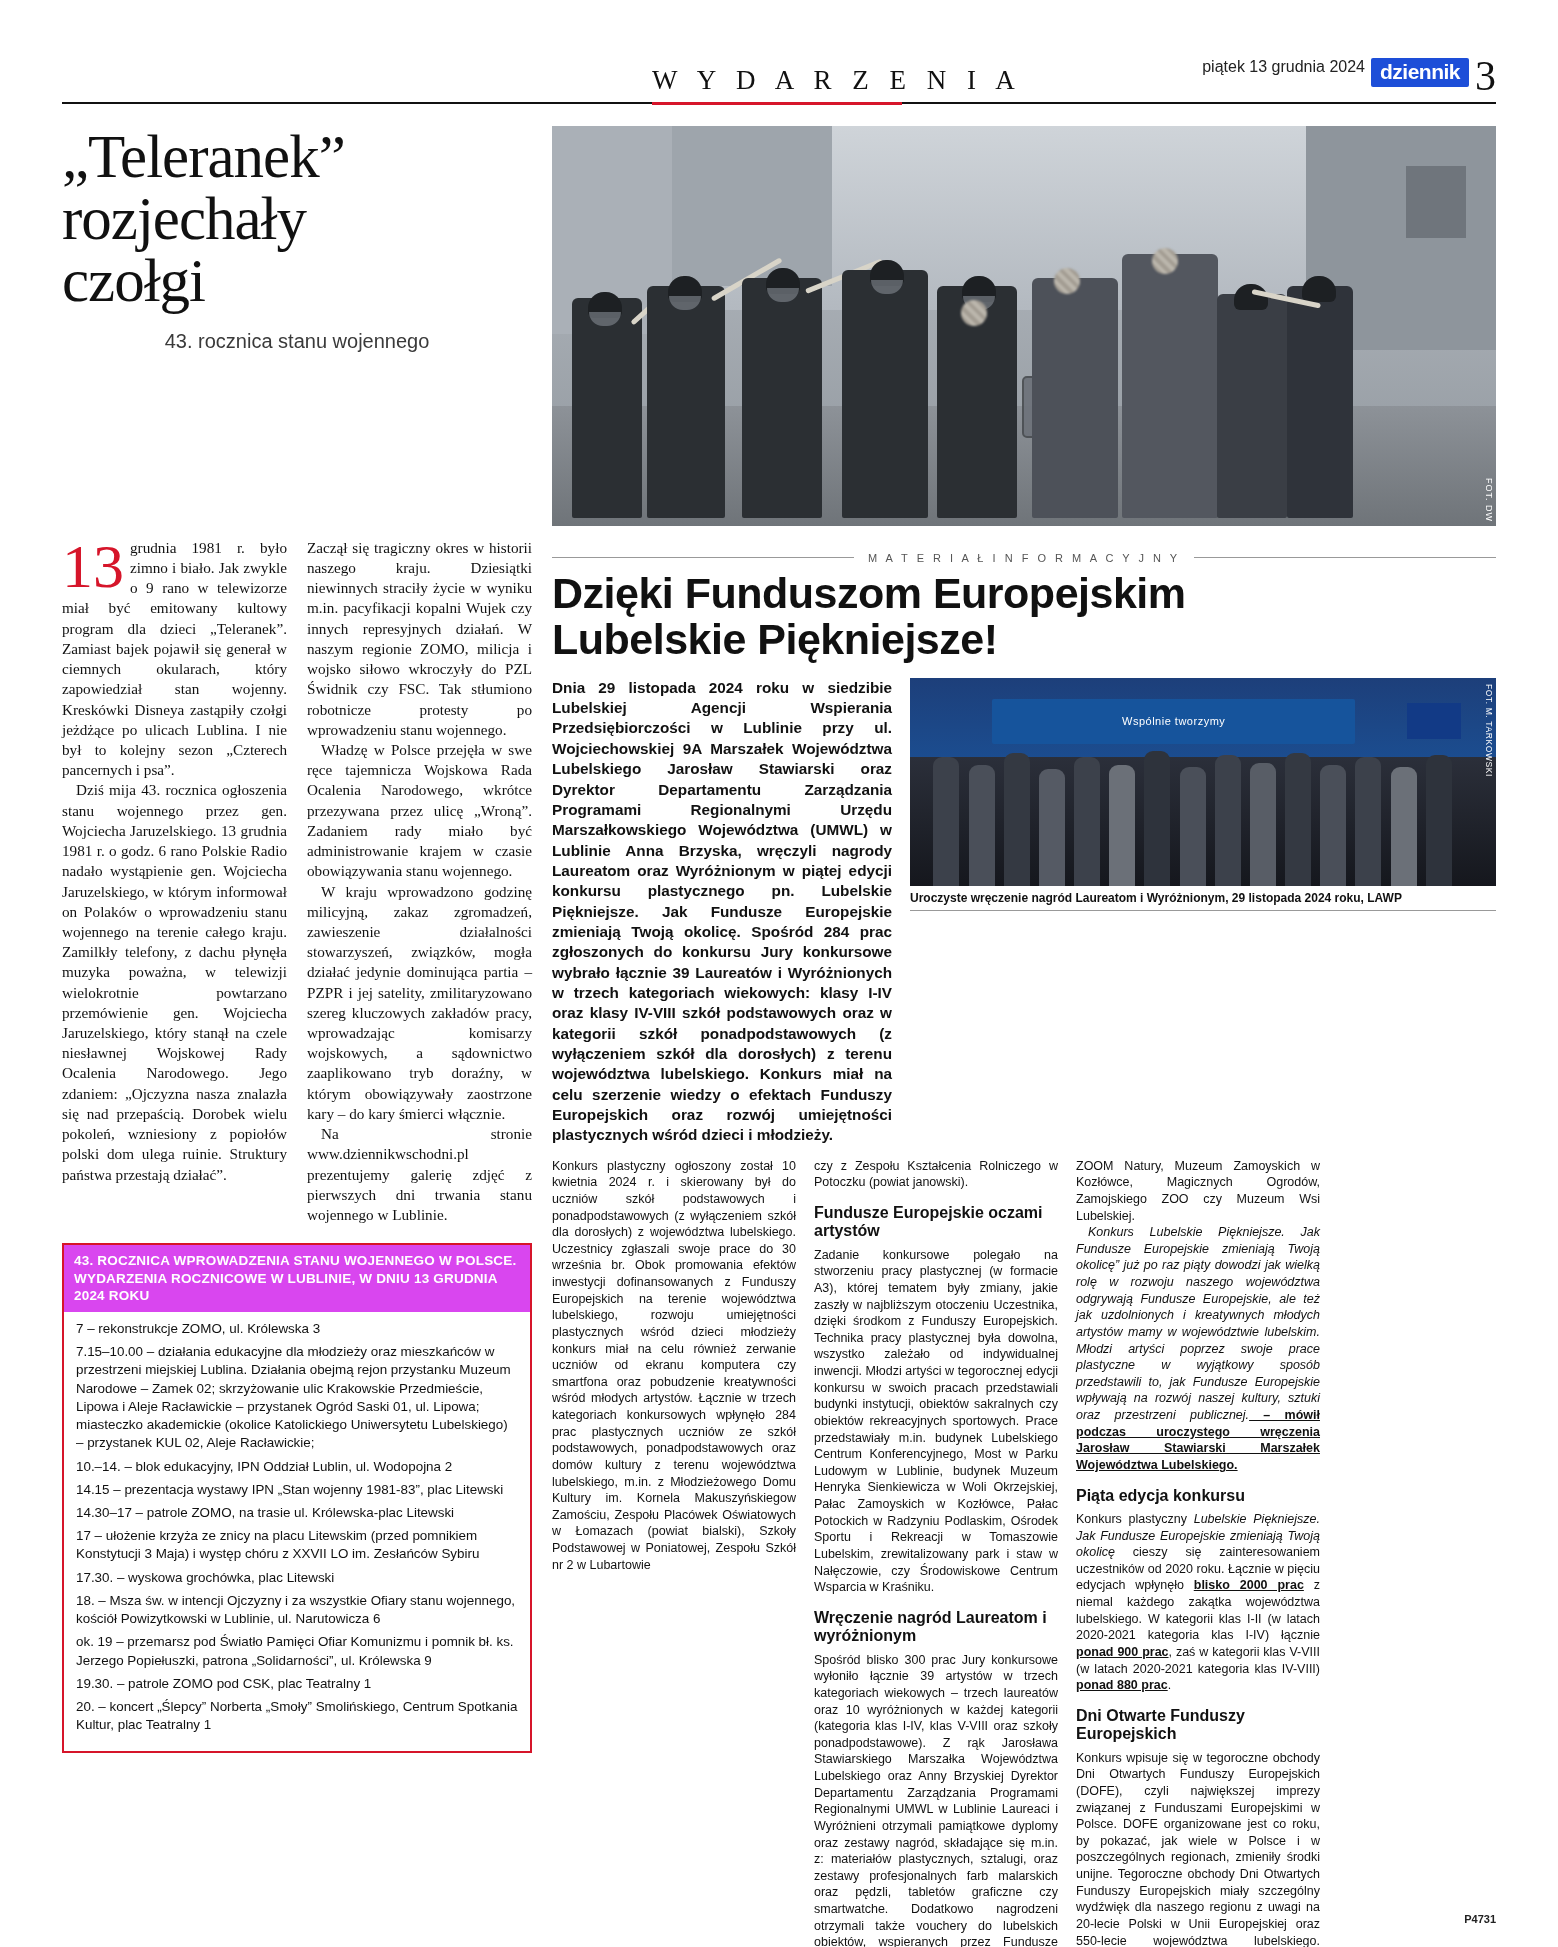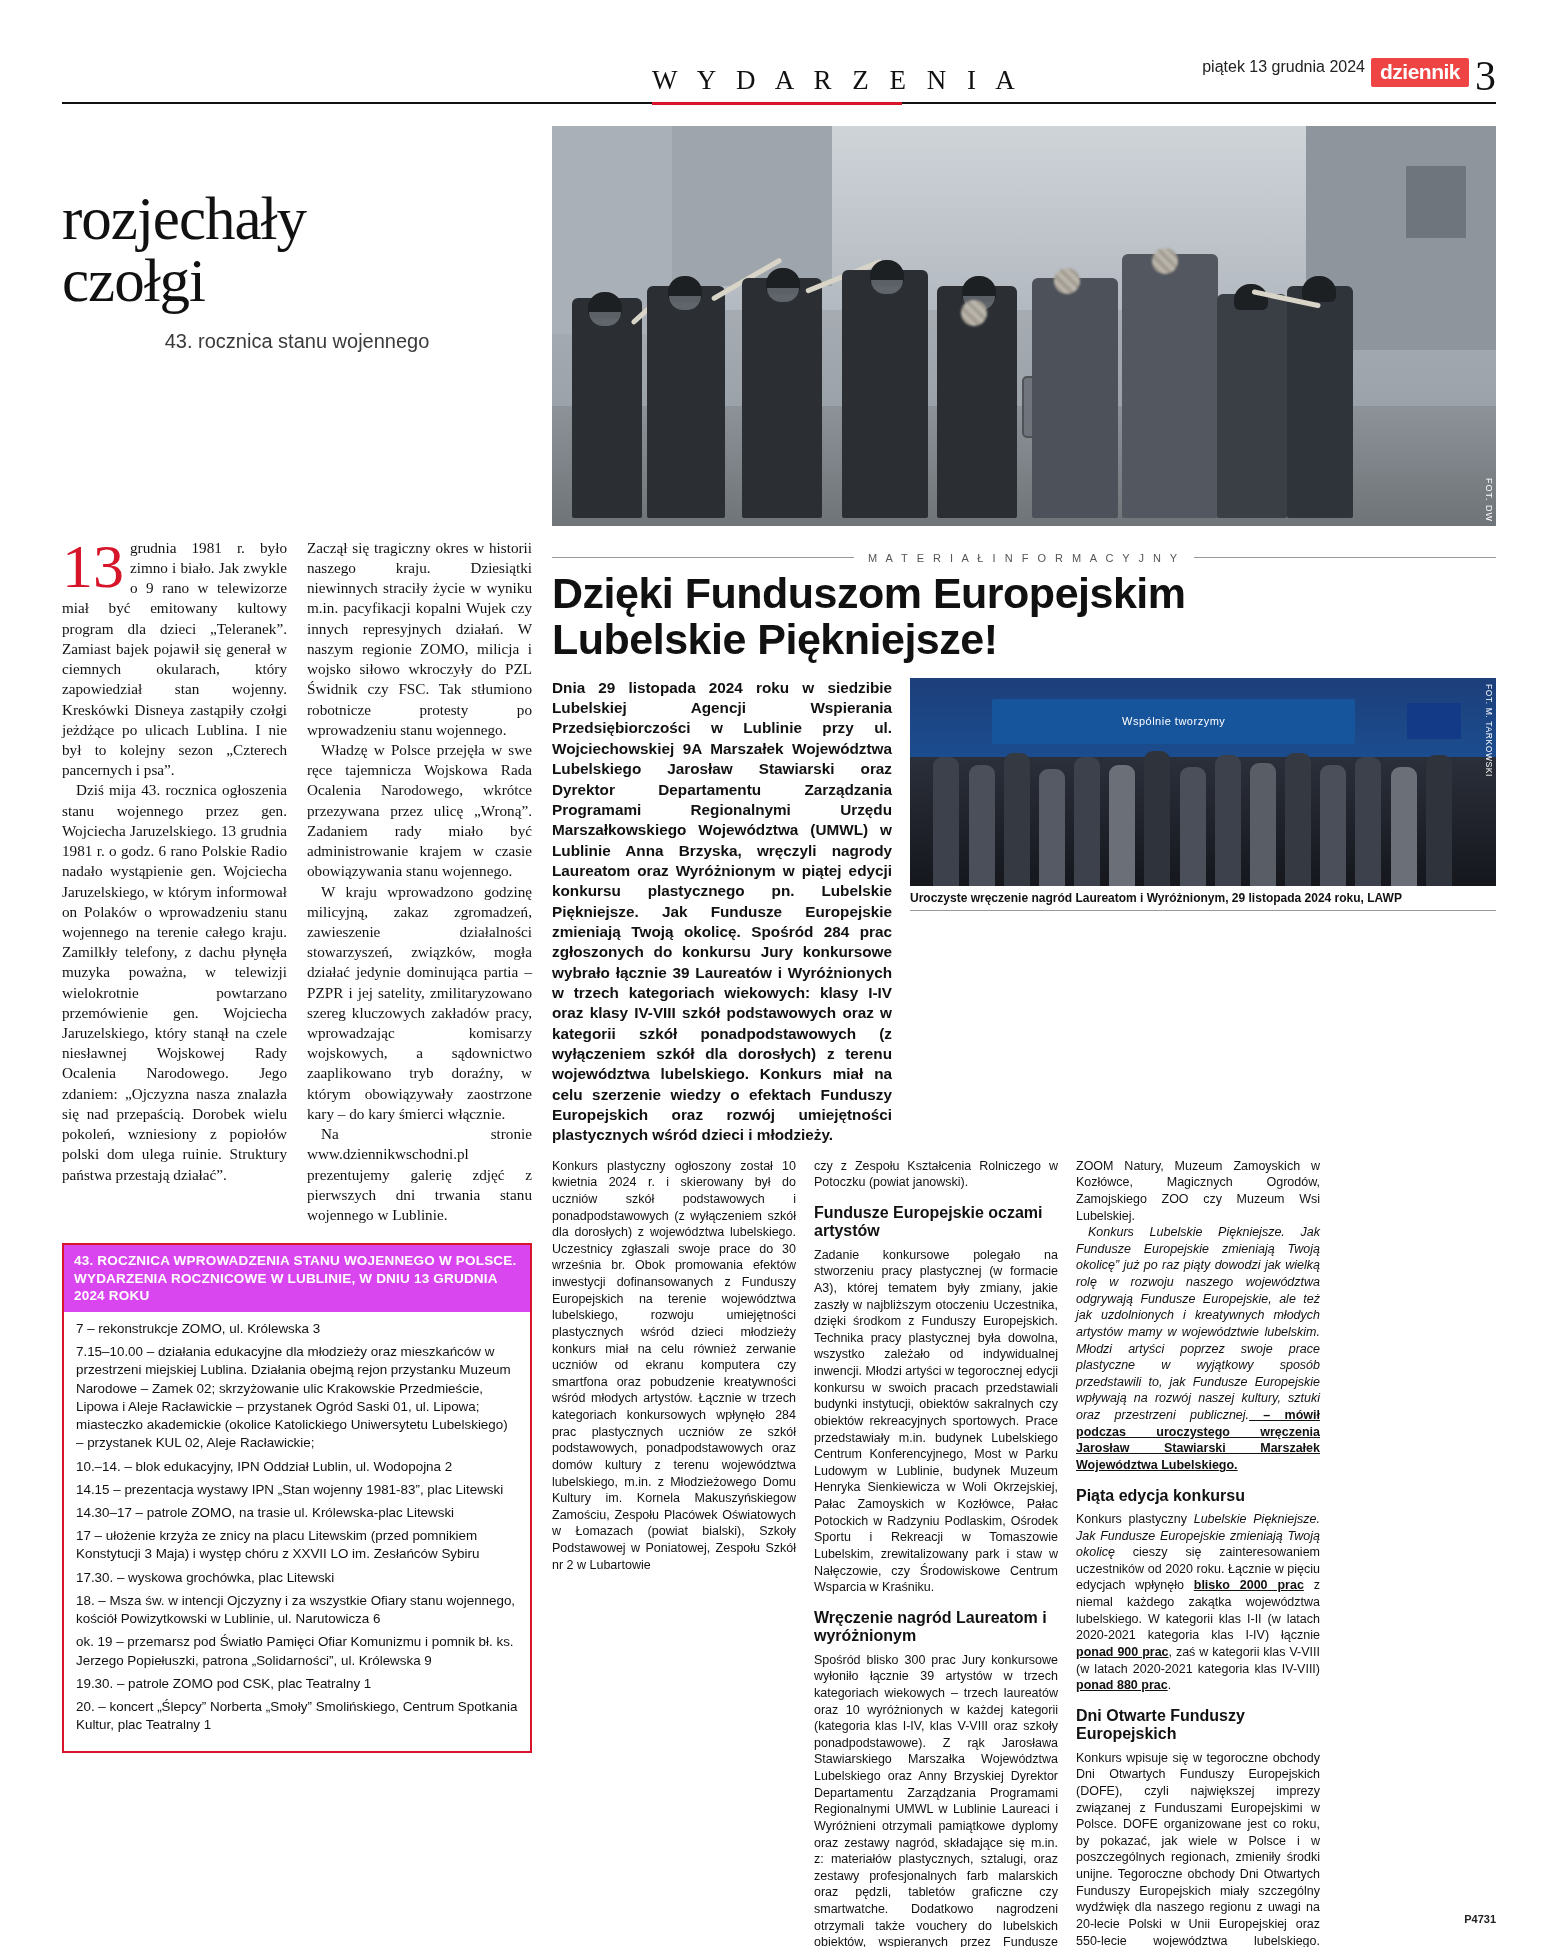--- a/index.html
+++ b/index.html
@@ -49,21 +49,21 @@
     align-items: flex-start;
     gap: 6px;
   }
   .issue-date {
     font-family: "Liberation Sans", sans-serif;
     font-size: 16px;
     color: #222;
     padding-bottom: 4px;
   }
   .logo-box {
-    background: #ef4444;
+    background: #1d4ed8;
     color: #fff;
     font-family: "Liberation Sans", sans-serif;
     font-weight: bold;
     font-size: 21px;
     padding: 2px 9px 3px 9px;
     letter-spacing: -0.5px;
     border-radius: 2px;
   }
   .page-num {
     font-family: "Liberation Serif", serif;
@@ -325,21 +325,21 @@
       <div class="issue-date">piątek 13 grudnia 2024</div>
       <div class="logo-box">dziennik</div>
       <div class="page-num">3</div>
     </div>
     <div class="red-rule"></div>
   </div>
 
   <div class="top-area">
     <div class="headline-col">
       <h1 class="headline">
-        <br>
+        <span>„Teleranek”</span><br>
         <span>rozjechały</span><br>
         <span>czołgi</span>
       </h1>
       <p class="subheadline">43. rocznica stanu wojennego</p>
     </div>
 
     <div class="photo-main">
       <div class="scene">
         <div class="sky"></div>
         <div class="bldg" style="left:0;top:0;width:120px;height:52%;background:#aab0b7;"></div>

